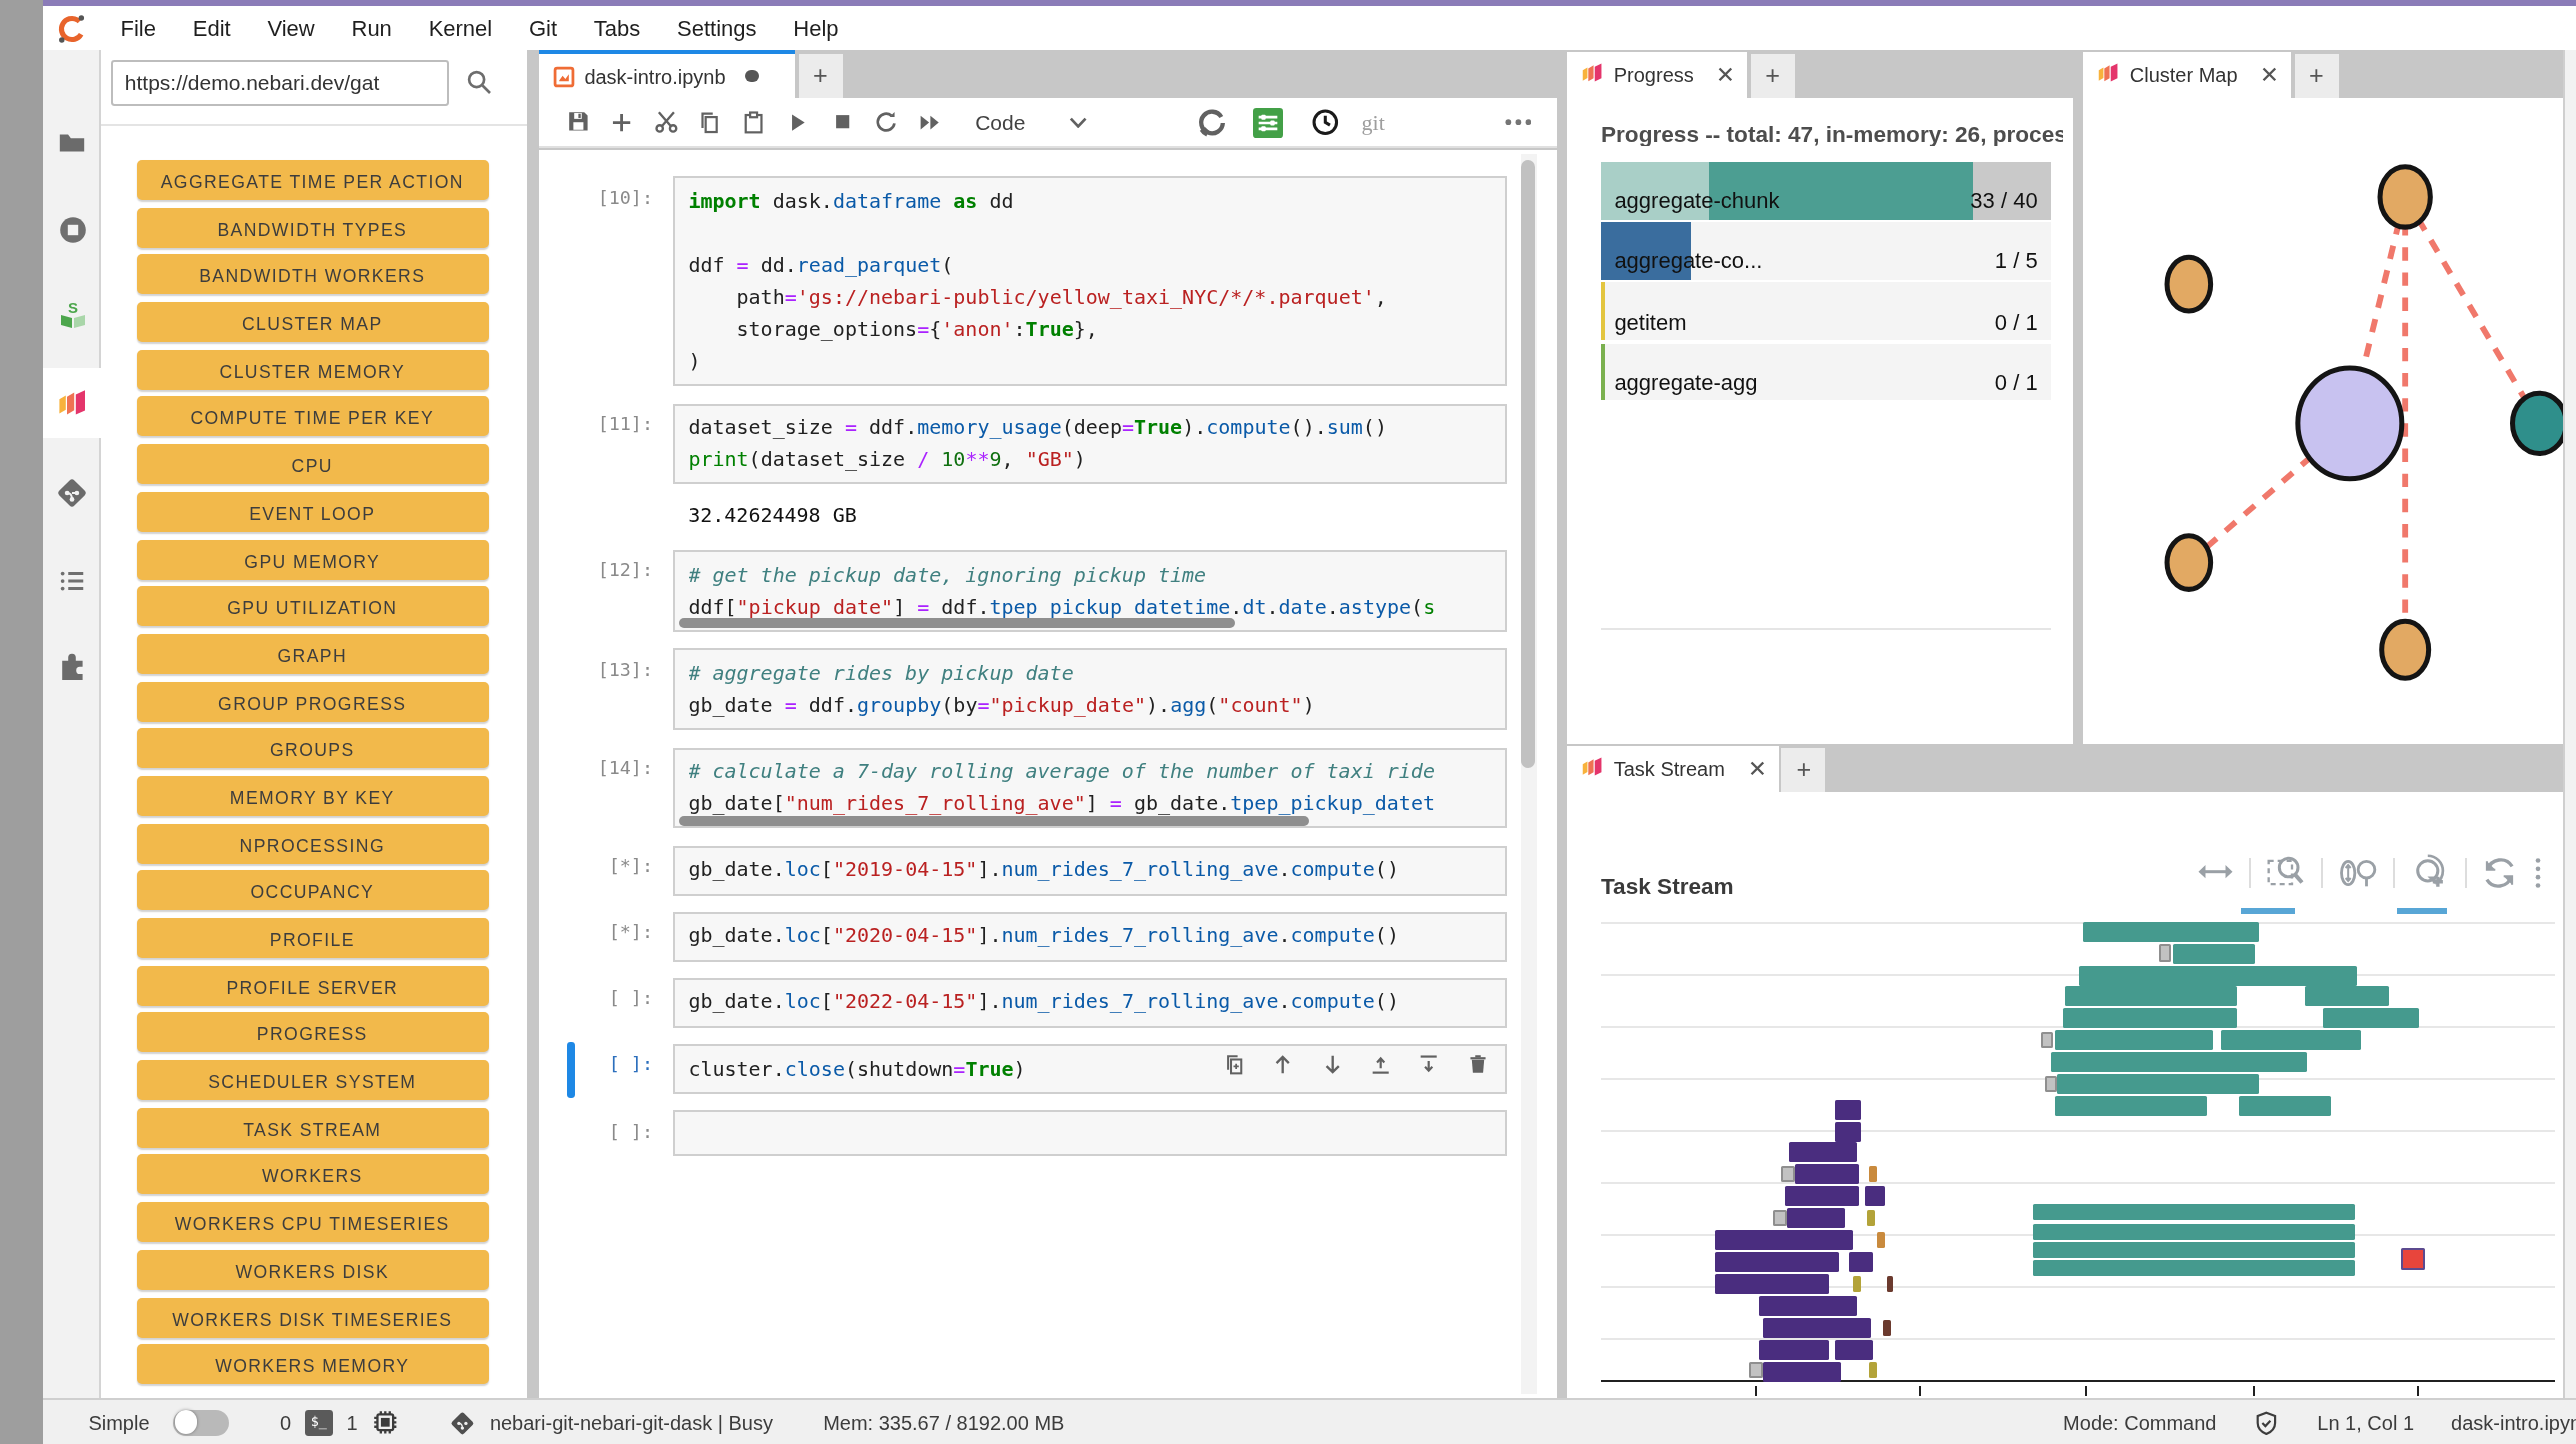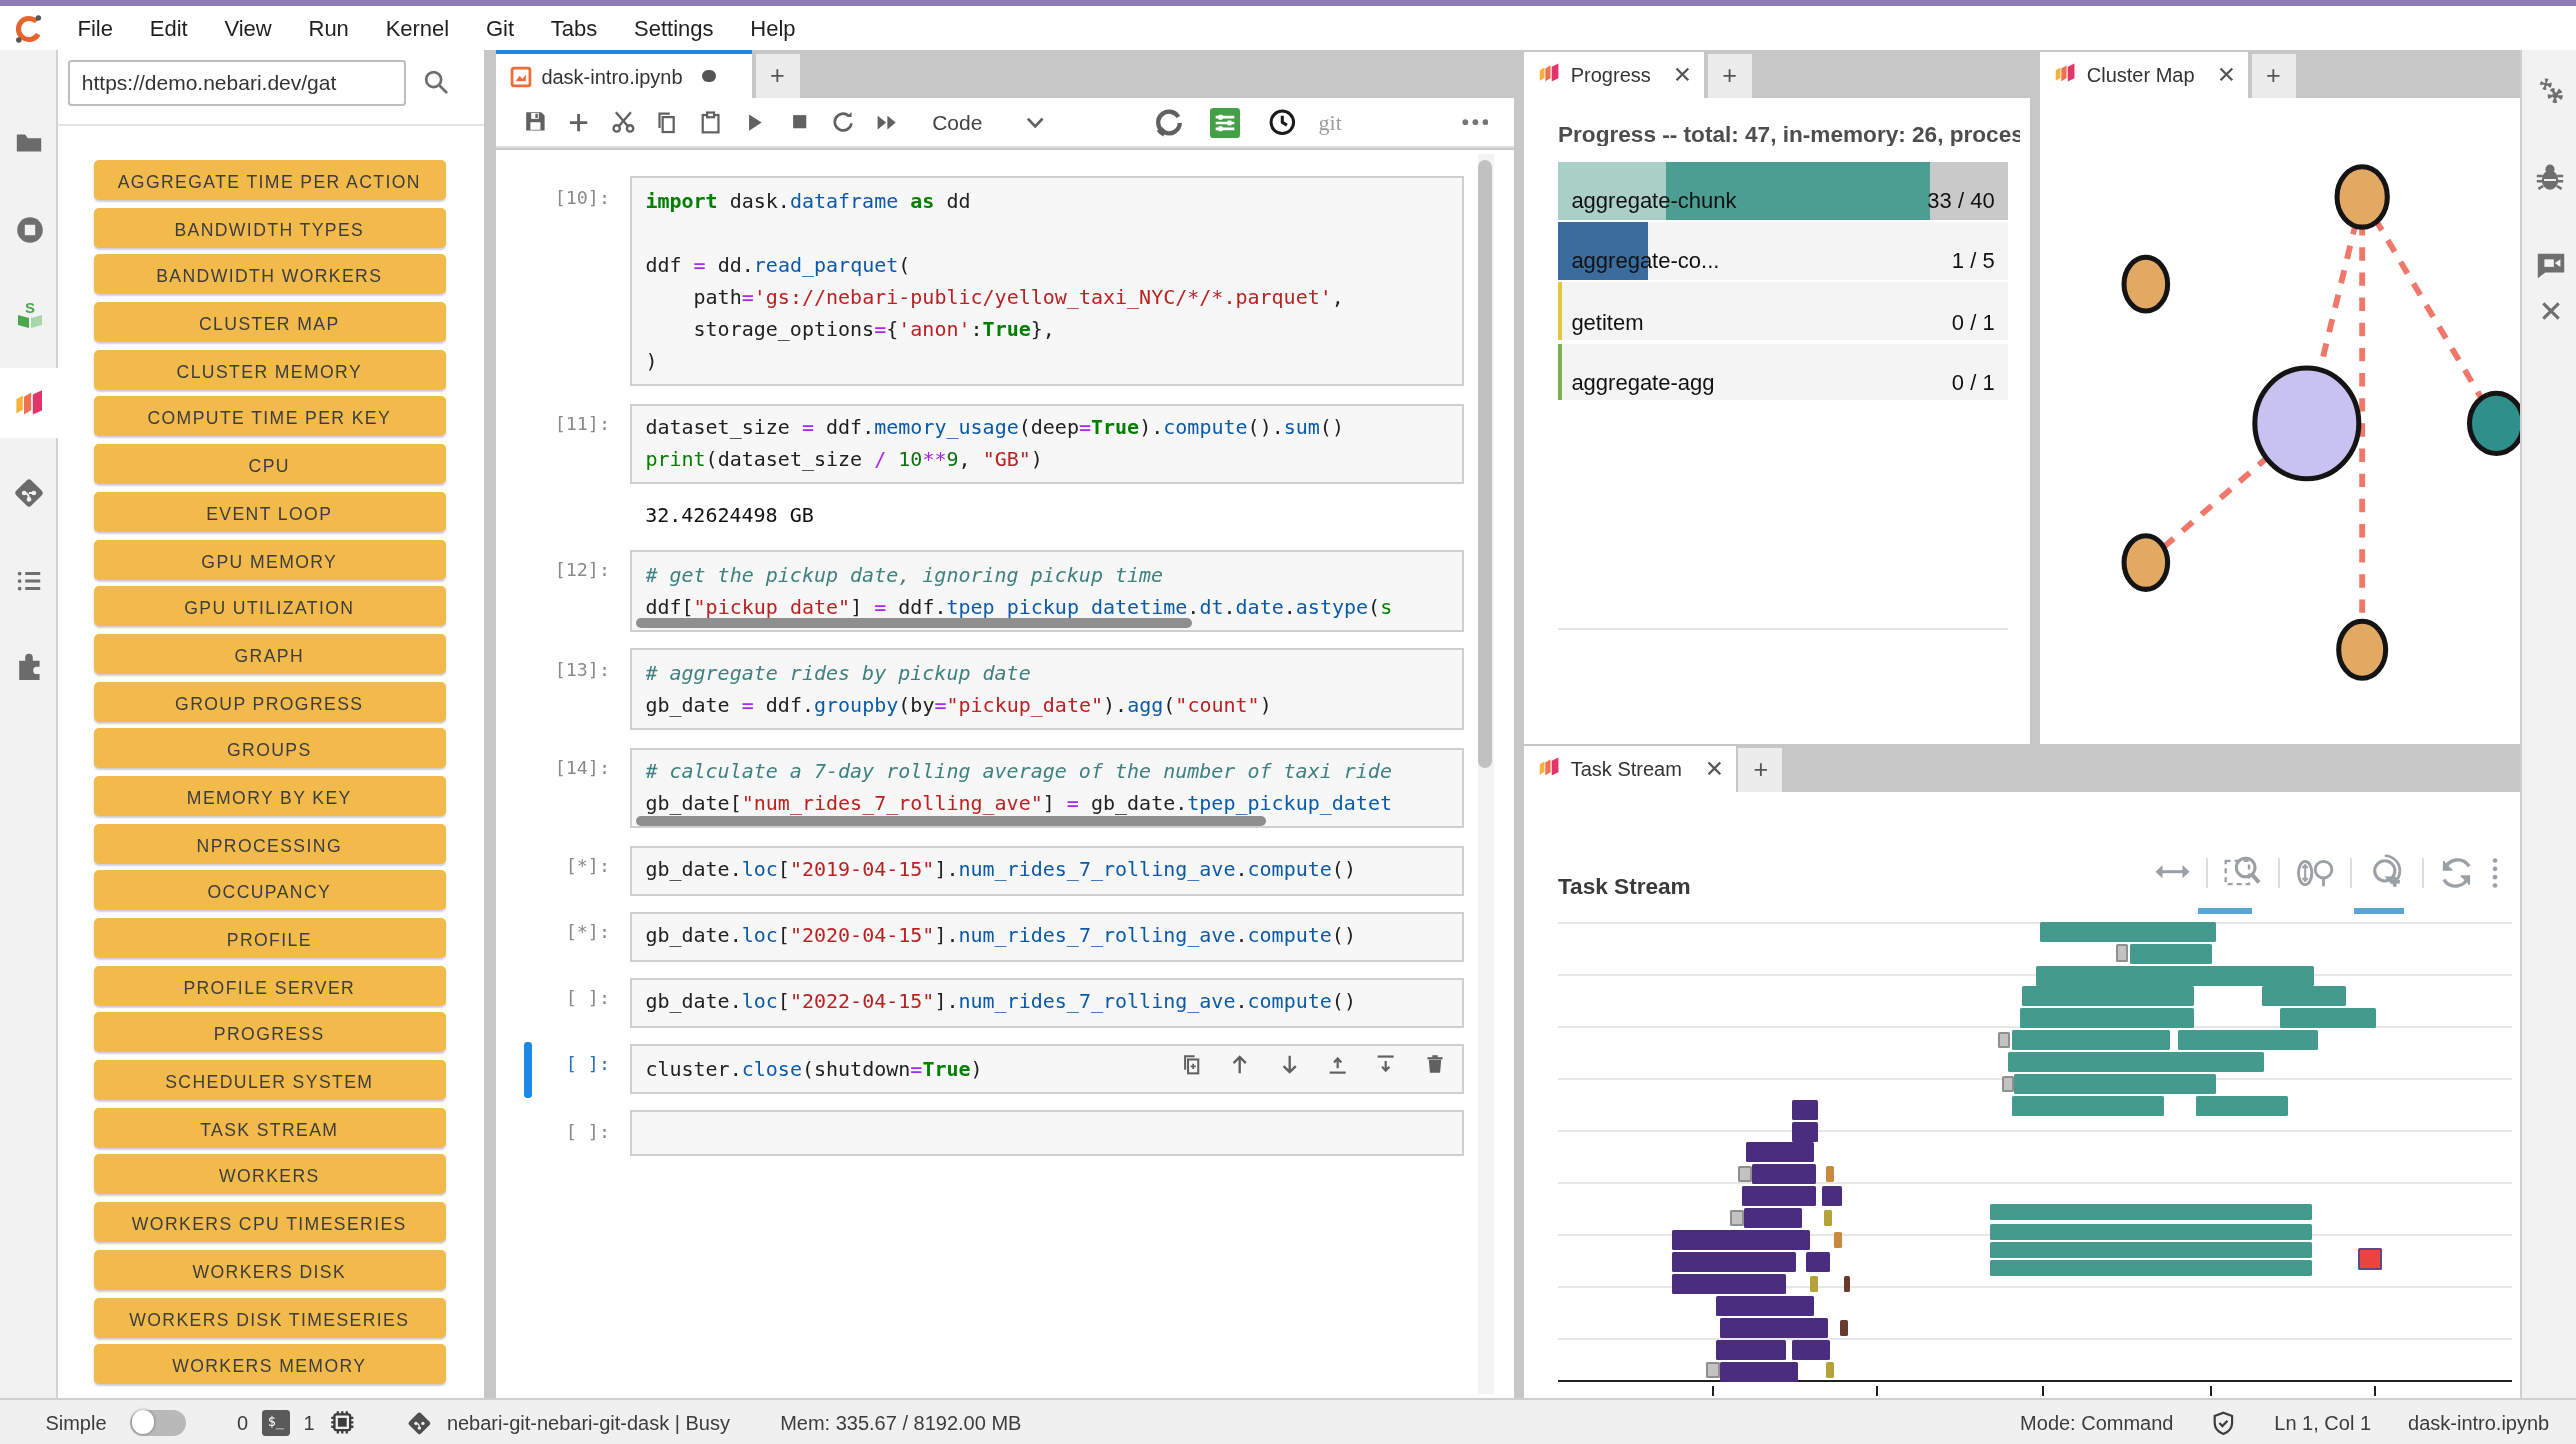--- a/index.html
+++ b/index.html
@@ -1,18 +1,18 @@
 <!DOCTYPE html>
 <html style="--accent: #1e88e5; --topbar: #8b7cb8; --btn: #f2b94b;font-size:13.4px"><head>
 <meta charset="utf-8">
 <style>
   html,body{margin:0;padding:0;background:#9e9e9e;}
   *{box-sizing:border-box;}
   body{font-family:"Liberation Sans",sans-serif;}
-  #stage{width:2576px;height:1445px;overflow:hidden;}
+  #stage{width:2576px;height:1445px;overflow:hidden;padding-left:43px;}
   #app{width:1288px;height:722px;transform:scale(2);transform-origin:0 0;position:relative;background:#c7c7c7;}
 
   
   #topbar{position:absolute;left:0;top:0;width:1288px;height:3.4px;background:var(--topbar,#8b7cb8);}
   #menubar{position:absolute;left:0;top:3.4px;width:1288px;height:22px;background:#fff;display:flex;align-items:center;}
   #menubar .logo{width:17px;height:17px;margin:0 6.7px 0 5.9px;}
   .menu-item{padding:0 9.2px;font-size:11px;color:#1f1f1f;line-height:22px;cursor:default;}
 
   
   #main{position:absolute;left:0;top:25px;width:1288px;height:674px;background:#c7c7c7;}

